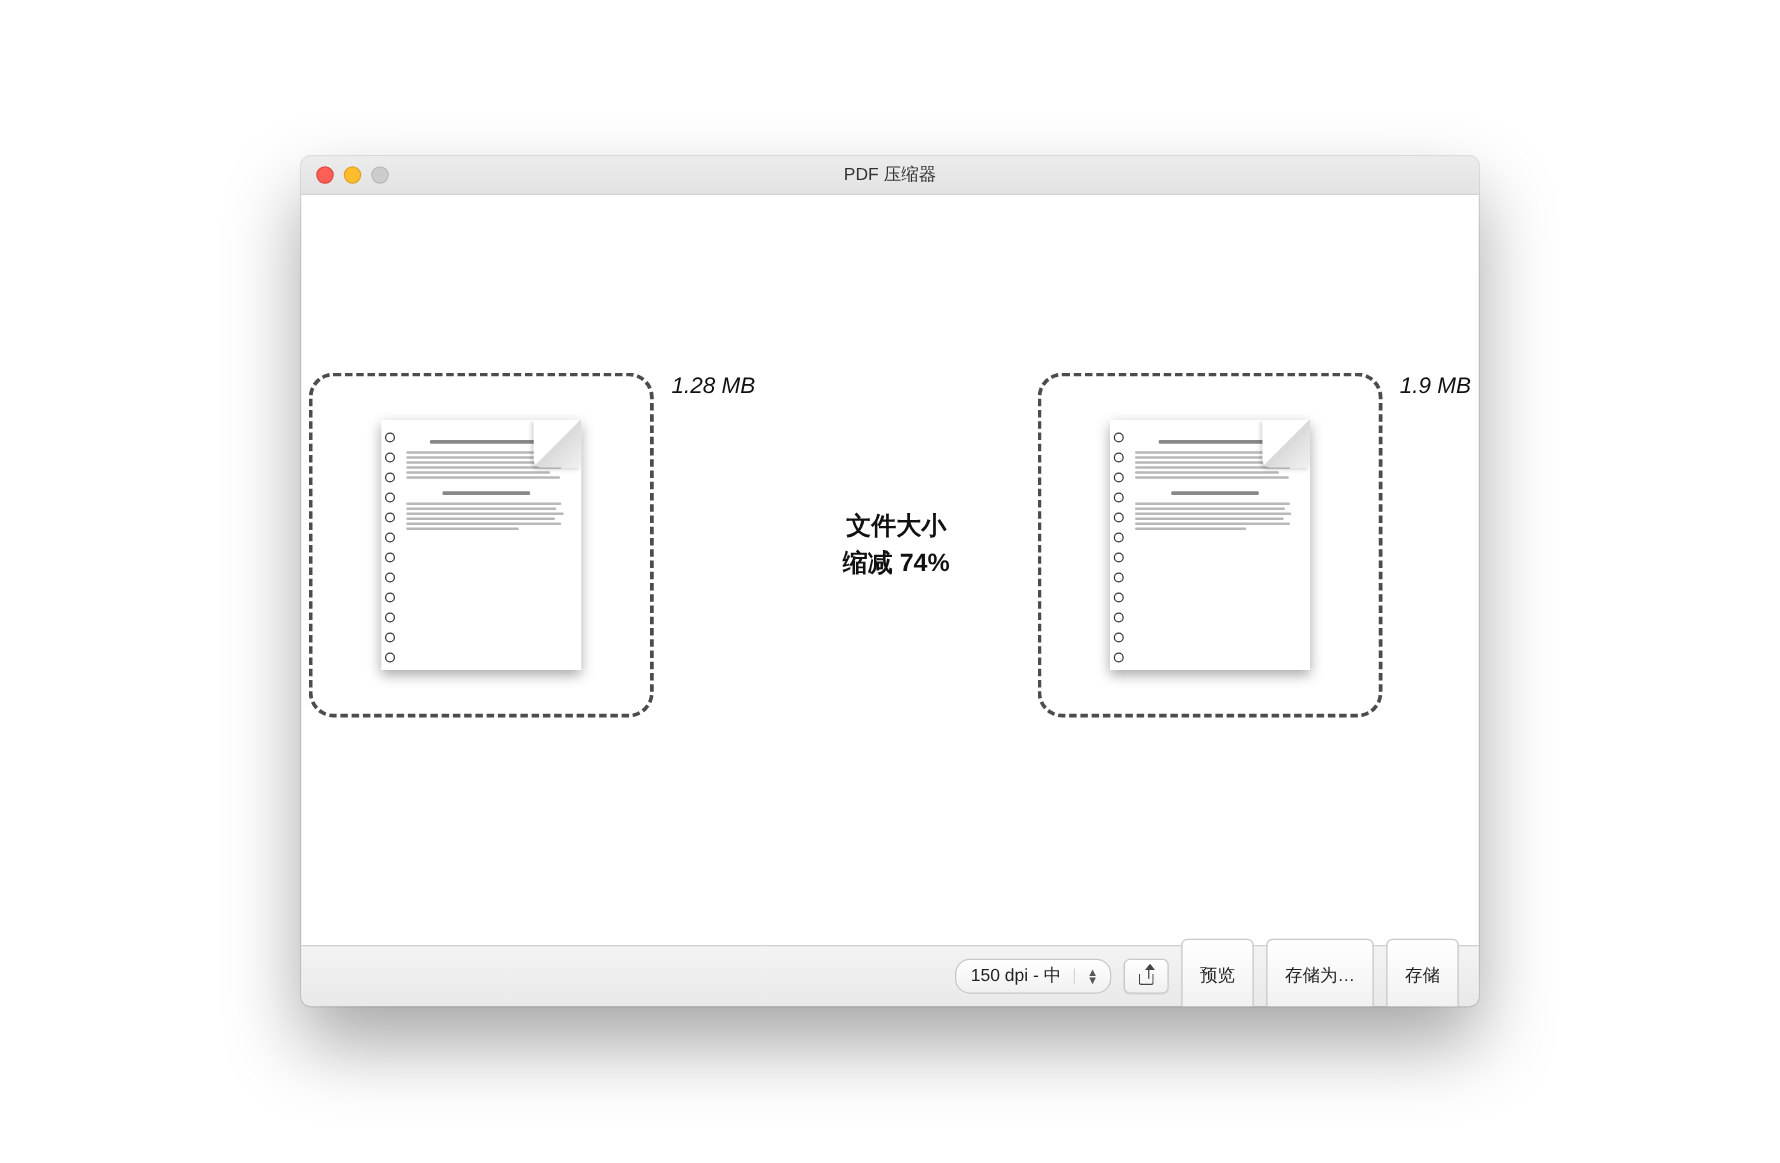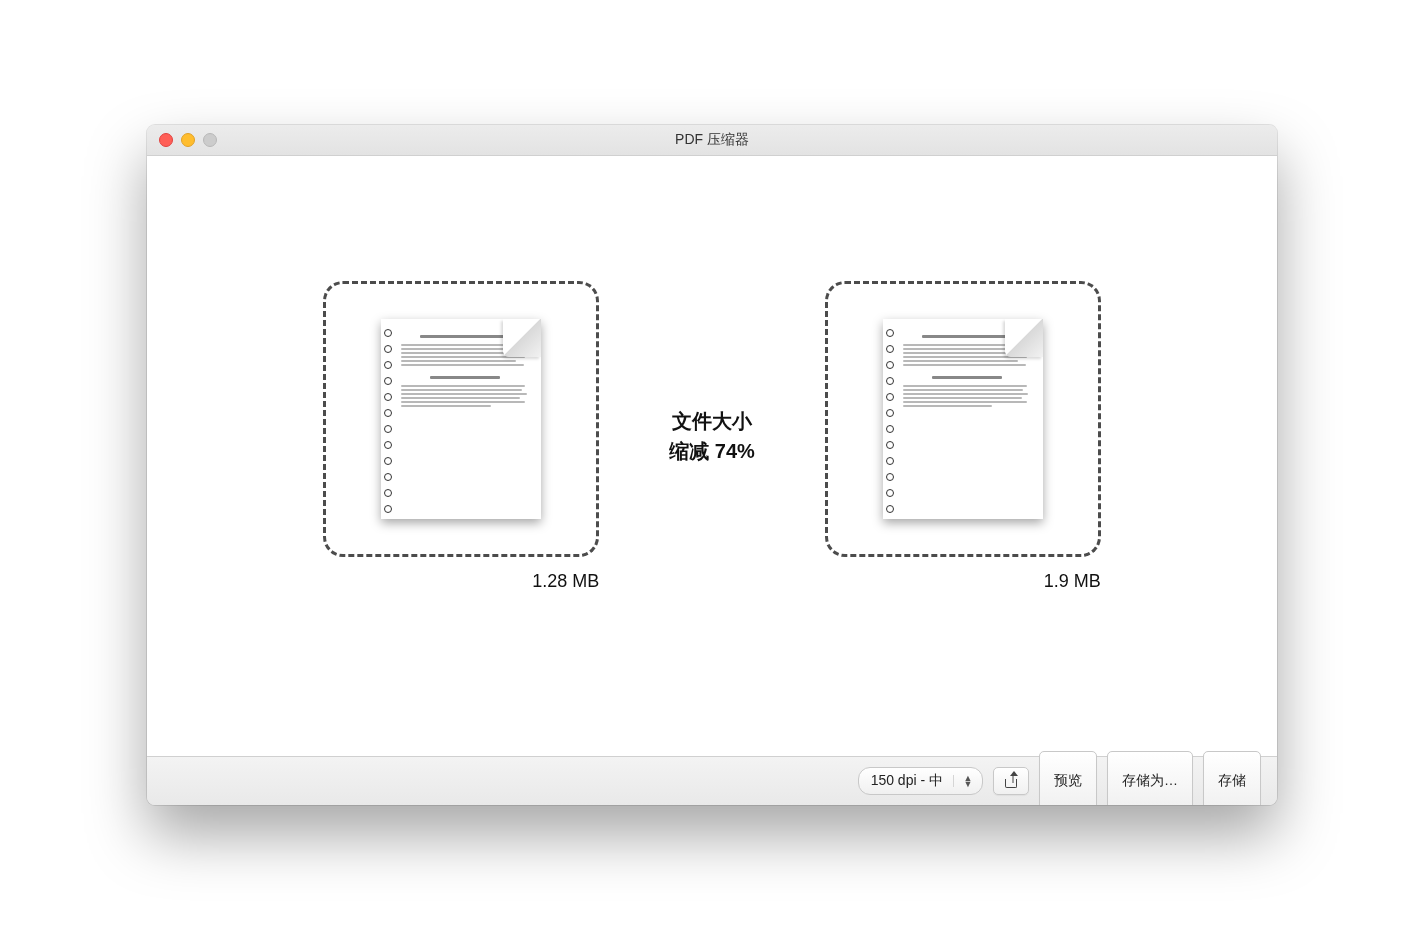--- a/index.html
+++ b/index.html
@@ -3,21 +3,21 @@
 <meta charset="utf-8">
 <style>
   html,body{margin:0;padding:0;height:100%;}
   body{
     background:#fff;
     font-family:-apple-system,"Helvetica Neue",Arial,sans-serif;
     display:flex;align-items:center;justify-content:center;
     width:1424px;height:930px;
   }
   .window{
-    width:1130px;height:680px;
+    width:942px;height:680px;
     background:#ececec;
     border-radius:8px;
     box-shadow:0 30px 60px rgba(0,0,0,.35),0 0 0 1px rgba(0,0,0,.1);
     display:flex;flex-direction:column;
     overflow:hidden;
   }
   .titlebar{
     height:30px;
     background:linear-gradient(#ececec,#e3e3e3);
     border-bottom:1px solid #d0d0d0;
@@ -32,21 +32,21 @@
   .title{
     position:absolute;left:0;right:0;text-align:center;
     font-size:14px;color:#333;
   }
   .content{
     flex:1;background:#fff;
     display:flex;align-items:center;justify-content:center;
     gap:70px;
     padding-bottom:40px;
   }
-  .panel{display:flex;flex-direction:column;align-items:flex-end;gap:14px;}
+  .panel{display:flex;flex-direction:row;align-items:flex-start;gap:14px;font-style:italic;}
   .dropzone{
     width:270px;height:270px;
     border:3px dashed #4c4c4c;border-radius:20px;
     display:flex;align-items:center;justify-content:center;
   }
   .doc{
     width:160px;height:200px;background:#fff;
     box-shadow:0 4px 10px rgba(0,0,0,.35);
     position:relative;
     padding:10px 12px 10px 20px;

